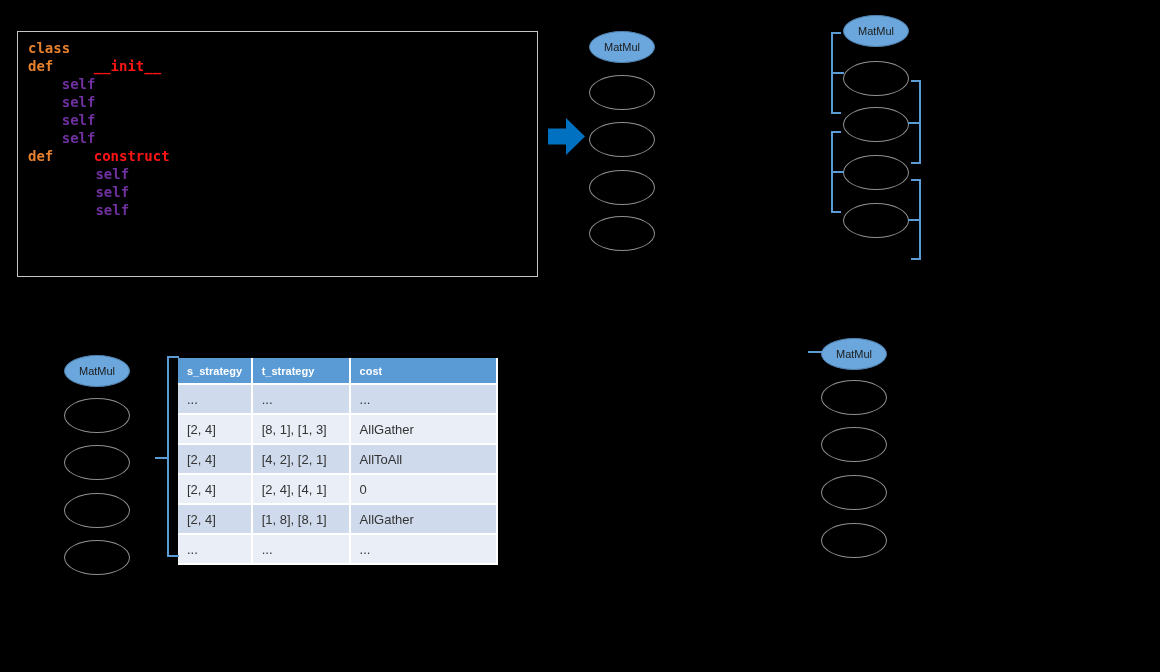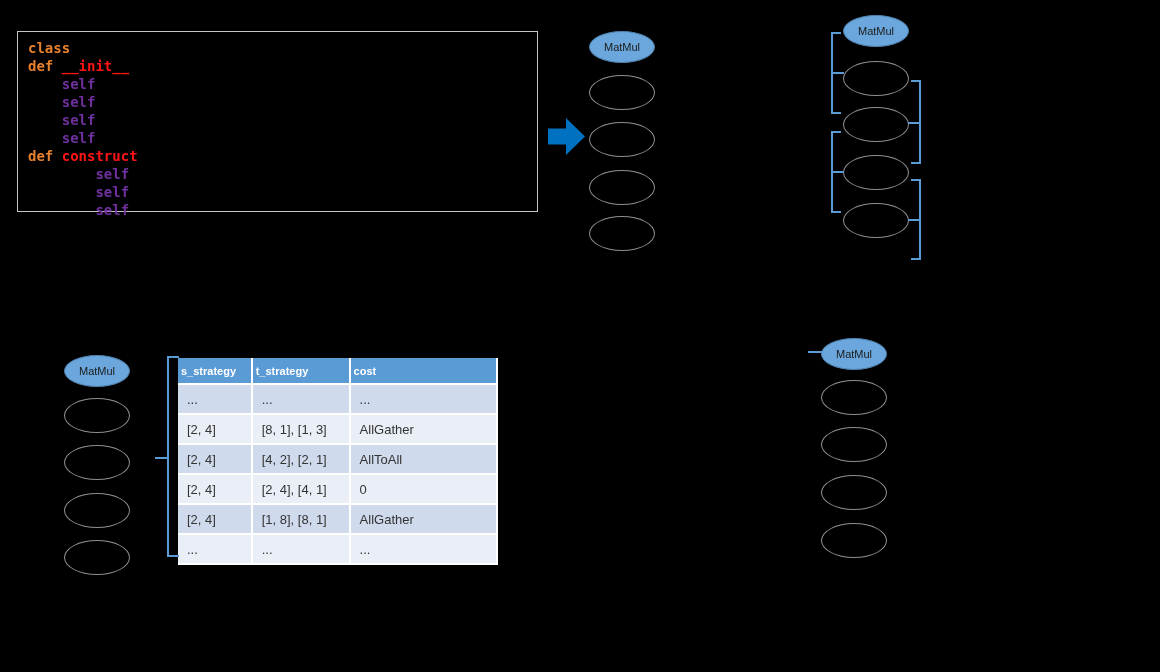--- a/index.html
+++ b/index.html
@@ -27,36 +27,36 @@
     width: 1160px;
     height: 672px;
     background: var(--bg);
     overflow: hidden;
     font-family: "Liberation Sans", sans-serif;
   }
   
   #code-block {
     position: absolute;
     left: 17px; top: 31px;
-    width: 521px; height: 181px;
+    width: 521px; height: 246px;
     border: 1.5px solid var(--code-border);
     background: transparent;
   }
   #code-lines {
     position: absolute;
     left: 10px; top: 7px;
     font-family: "DejaVu Sans Mono", monospace;
     font-weight: bold;
     font-size: 14px;
     line-height: 18px;
     white-space: pre;
   }
   .code-line { height: 18px; }
   .c-orange { color: var(--code-orange); }
-  .c-red    { color: var(--code-red); }
+  .c-red    { color: var(--code-red); margin-left: 32px; }
   .c-purple { color: var(--code-purple); }
   .c-plain  { color: transparent; }
   
   .node {
     position: absolute;
     border-radius: 50%;
     display: flex;
     align-items: center;
     justify-content: center;
   }
@@ -79,21 +79,21 @@
     table-layout: fixed;
     font-family: "Liberation Sans", sans-serif;
   }
   #strategy-table th {
     background: var(--tbl-header-bg);
     color: var(--tbl-header-text);
     font-size: 11px;
     font-weight: bold;
     text-align: left;
     height: 26px;
-    padding: 0 0 0 3px;
+    padding: 0 0 0 9px;
     border-right: 2px solid #fff;
     border-bottom: 2px solid #fff;
   }
   #strategy-table td {
     color: var(--tbl-body-text);
     font-size: 13px;
     height: 30px;
     padding: 0 0 0 9px;
     border-right: 2px solid #fff;
     border-bottom: 2px solid #fff;

